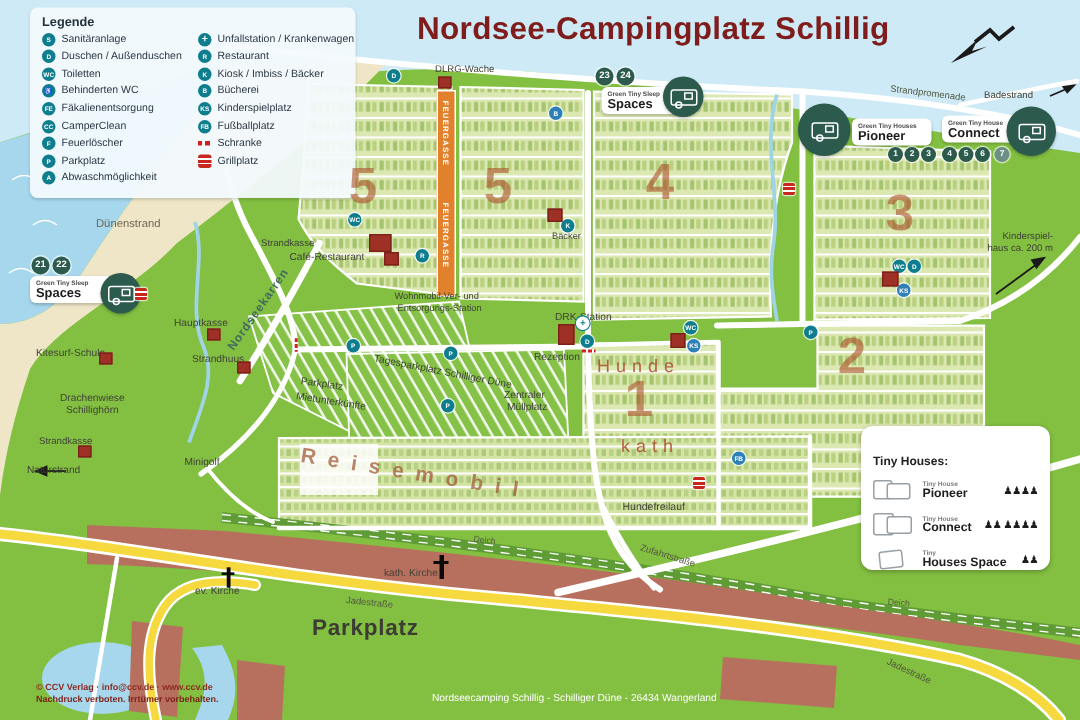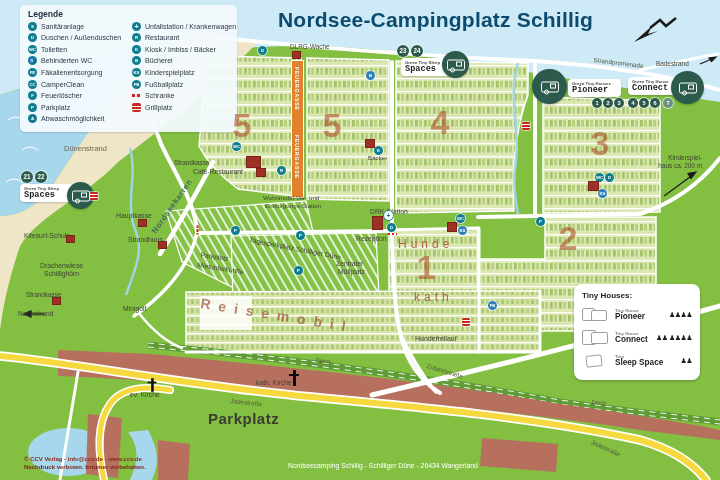--- a/index.html
+++ b/index.html
@@ -8,21 +8,21 @@
   #stage svg.base{position:absolute;left:0;top:0;}
   
   .lbl{position:absolute;font-size:6.8px;line-height:1.15;color:#3f4237;
        white-space:nowrap;transform-origin:0 0;font-weight:500;}
   .road{color:#52573f;font-size:6.3px;}
   .big-red{font-weight:normal;color:rgba(165,62,38,.8);letter-spacing:4px;font-size:12px;}
   .zone-num{position:absolute;font-weight:bold;font-size:34px;
             color:rgba(173,84,45,.62);transform:translate(-50%,-50%);}
   
   #title{position:absolute;left:278px;top:8px;font-size:21px;font-weight:bold;
-         color:#0c4a6e;letter-spacing:.2px;}
+         color:#7f1d1d;letter-spacing:.2px;}
   
   #legend{position:absolute;left:20px;top:5px;width:217px;height:127px;
           background:rgba(243,250,253,.94);border-radius:5px;
           box-shadow:0 1px 2px rgba(0,0,0,.15);}
   #legend .head{position:absolute;left:8px;top:4px;font-size:8.5px;font-weight:bold;color:#22323e;text-align:center;}
   .lrow{position:absolute;height:10px;display:flex;align-items:center;}
   .lic{width:9px;height:9px;border-radius:50%;background:#0e7d8e;color:#fff;
        font-size:4.3px;line-height:9px;font-weight:bold;text-align:center;
        margin-right:4px;flex:0 0 9px;}
   .lic.plus{font-size:7px;}
@@ -51,30 +51,30 @@
        color:#fff;font-size:5.2px;font-weight:bold;letter-spacing:.8px;}
   
   .ncirc{position:absolute;width:12px;height:12px;border-radius:50%;background:#2c5a4c;
        color:#fff;font-size:6.3px;line-height:12px;font-weight:bold;text-align:center;
        box-shadow:0 0 0 1px rgba(255,255,255,.6);}
   .ncirc.s{width:10px;height:10px;font-size:5.6px;line-height:10px;}
   .badge{position:absolute;}
   .badge .bbox{position:absolute;background:#fff;border-radius:4px;
        box-shadow:0 1px 2px rgba(0,0,0,.2);padding:2px 4px;}
   .badge .t1{display:block;font-size:4.3px;color:#4a4a4a;font-weight:bold;}
-  .badge .t2{display:block;font-size:8.6px;color:#1d1d1d;font-weight:bold;line-height:1.05;font-family:Liberation Mono, monospace;}
+  .badge .t2{display:block;font-size:8.6px;color:#1d1d1d;font-weight:bold;line-height:1.05;}
   .badge .disc{position:absolute;border-radius:50%;background:#2c5a4c;
        box-shadow:0 1px 2px rgba(0,0,0,.25);}
   .camper{position:absolute;left:50%;top:50%;transform:translate(-50%,-50%);
        width:16px;height:9px;border:1.2px solid #fff;border-radius:2px;}
   .camper::after{content:"";position:absolute;right:1.5px;top:1.5px;width:4px;height:3px;border:.9px solid #fff;}
   .camper::before{content:"";position:absolute;left:2px;bottom:-3px;width:3px;height:3px;border-radius:50%;border:.9px solid #fff;}
   
   #tiny{position:absolute;left:574px;top:284px;width:126px;height:96px;background:#fff;
-       border-radius:8px;box-shadow:0 1px 3px rgba(0,0,0,.25);padding:7px 8px;box-sizing:border-box;}
+       border-radius:8px;box-shadow:0 1px 3px rgba(0,0,0,.25);padding:19px 8px;box-sizing:border-box;}
   #tiny .head{font-size:8px;font-weight:bold;color:#222;}
   .trow{display:flex;align-items:center;margin-top:6px;}
   .thi{position:relative;width:30px;height:17px;flex:0 0 30px;}
   .thi i{position:absolute;border:1.3px solid #98a0a6;background:#fff;border-radius:2px;display:block;}
   .tlabels{flex:1;padding-left:3px;}
   .ttype{display:block;font-size:4.4px;color:#7d7d7d;font-weight:bold;}
   .tname{display:block;font-size:8.2px;color:#1d1d1d;font-weight:bold;line-height:1.05;}
   .tpers{font-size:7px;color:#1d1d1d;letter-spacing:-.5px;white-space:nowrap;}
   
   #foot-c1{position:absolute;left:24px;top:456px;font-size:6px;color:#8c2b20;font-weight:bold;}
@@ -415,21 +415,21 @@
           <span class="tname">Connect</span>
         </span>
       <span class="tpers">♟♟ ♟♟♟♟</span>
     </div>
     <div class="trow">
       <span class="thi">
           <i style="left:4px;top:3px;width:14px;height:10px;transform:rotate(-6deg);"></i>
         </span>
       <span class="tlabels">
           <span class="ttype">Tiny</span>
-          <span class="tname">Sleep Space</span>
+          <span class="tname">Houses Space</span>
         </span>
       <span class="tpers">♟♟</span>
     </div>
   </div>
 
   <div id="foot-c1">© CCV Verlag · info@ccv.de · www.ccv.de</div>
   <div id="foot-c2">Nachdruck verboten. Irrtümer vorbehalten.</div>
   <div id="foot-addr">Nordseecamping Schillig - Schilliger Düne - 26434 Wangerland</div>
 
 </div>

